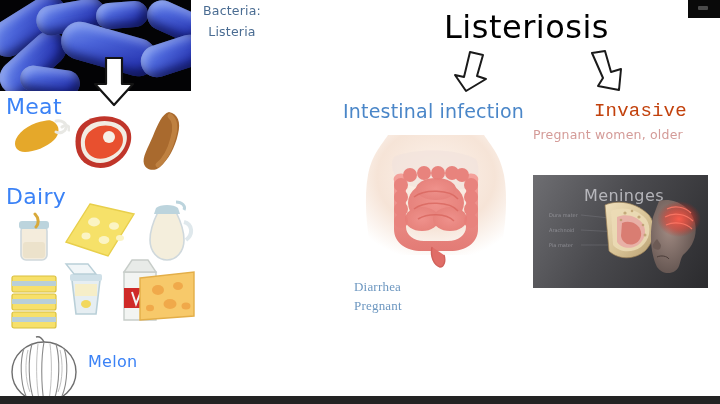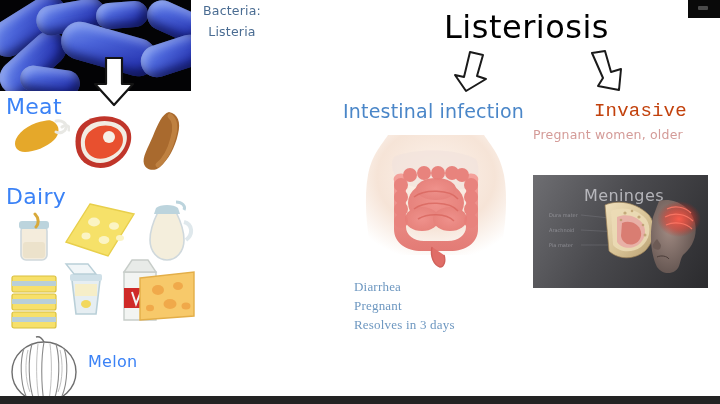--- a/index.html
+++ b/index.html
@@ -230,21 +230,20 @@
       <path d="M56,78 C66,70 92,70 100,80"></path>
       <path d="M60,88 C70,82 88,82 96,90"></path>
     </g>
 
     <path d="M74,116 C72,126 76,134 82,136 C86,136 88,130 86,124" fill="#e06d67" stroke="#d0605a" stroke-width="1.4"></path>
   </svg>
 
   <div class="symptom-list">
     <div>Diarrhea</div>
     <div>Pregnant</div>
-    <div>Resolves in 3 days</div>
   </div>
 
   <div class="meninges-slide">
     <div class="meninges-title">Meninges</div>
     <div class="men-lead l1">Dura mater</div>
     <div class="men-lead l2">Arachnoid</div>
     <div class="men-lead l3">Pia mater</div>
 
     <svg width="175" height="113" viewBox="0 0 175 113" style="position:absolute;left:0;top:0;">
       <defs>

